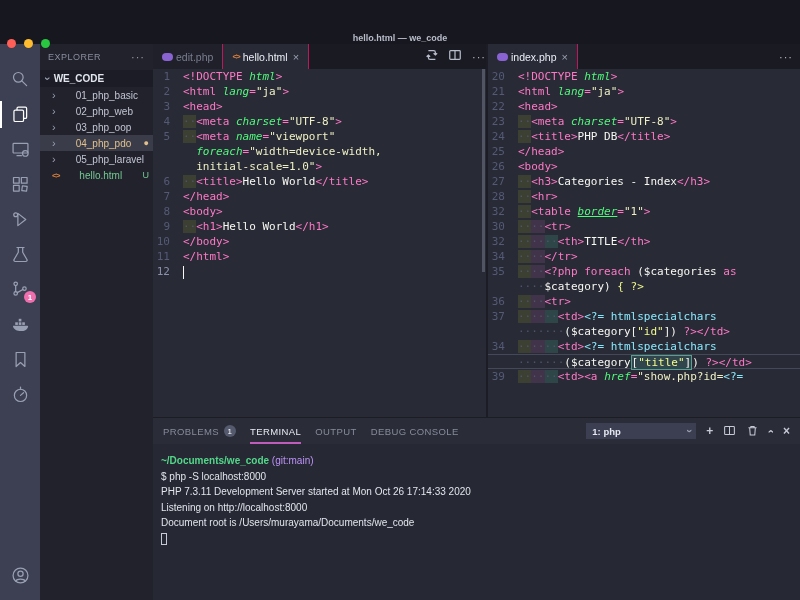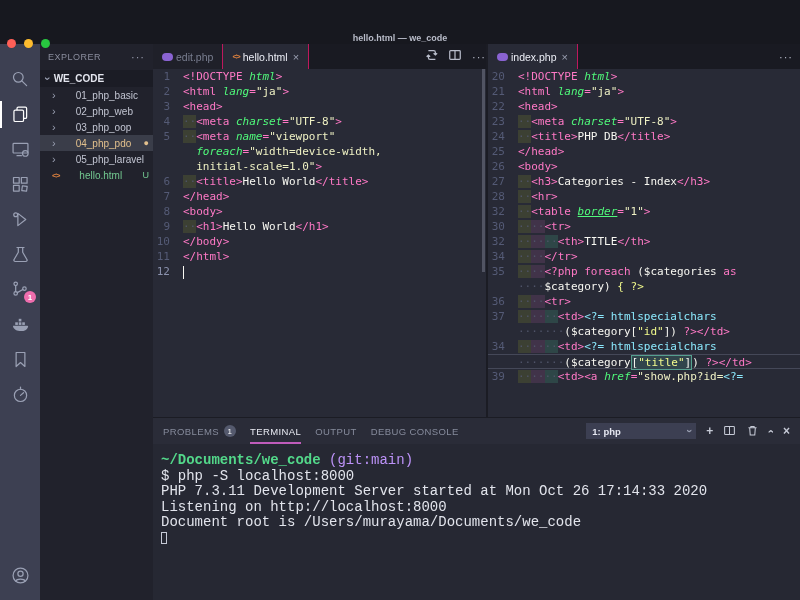--- a/index.html
+++ b/index.html
@@ -105,22 +105,22 @@
     align-items:center; gap:5px; height:26px; }
   .p-tab.active { color:#e8eaf2; box-shadow:inset 0 -2px 0 #c05cbb; }
   .p-badge { min-width:12px; height:12px; border-radius:7px; background:#555a6e;
     color:#fff; font-size:8px; display:flex; align-items:center; justify-content:center; }
   .p-right { margin-left:auto; display:flex; align-items:center; gap:10px; color:#c6cad6;font-weight:bold; }
   .p-select { width:110px; height:16px; background:#3c3f52; color:#e4e6f0;
     font-size:9.5px; display:flex; align-items:center; padding:0 6px; gap:4px; }
   .p-select .chev { margin-left:auto; transform:rotate(90deg); font-size:10px; }
   .p-ic { font-size:12px; line-height:1; }
   .p-ic svg { width:13px; height:13px; stroke:currentColor; fill:none; stroke-width:1.3; }
-  .terminal { padding:9px 0 0 8px; font-family:Liberation Mono, monospace;
-    font-size:14px; line-height:15.5px; color:#e2e4ec; }
+  .terminal { padding:9px 0 0 8px; font-family:Liberation Sans, sans-serif;
+    font-size:10px; line-height:15.5px; color:#e2e4ec; }
   .t-green { color:#53d88a; font-weight:bold; }
   .t-purple { color:#bd93f9; }
   .t-cursor { display:inline-block; width:6px; height:12px;
     border:1px solid #c6cad6; vertical-align:middle; }
 </style>
 </head>
 <body>
 
 <div id="app">
   <div class="lights">

